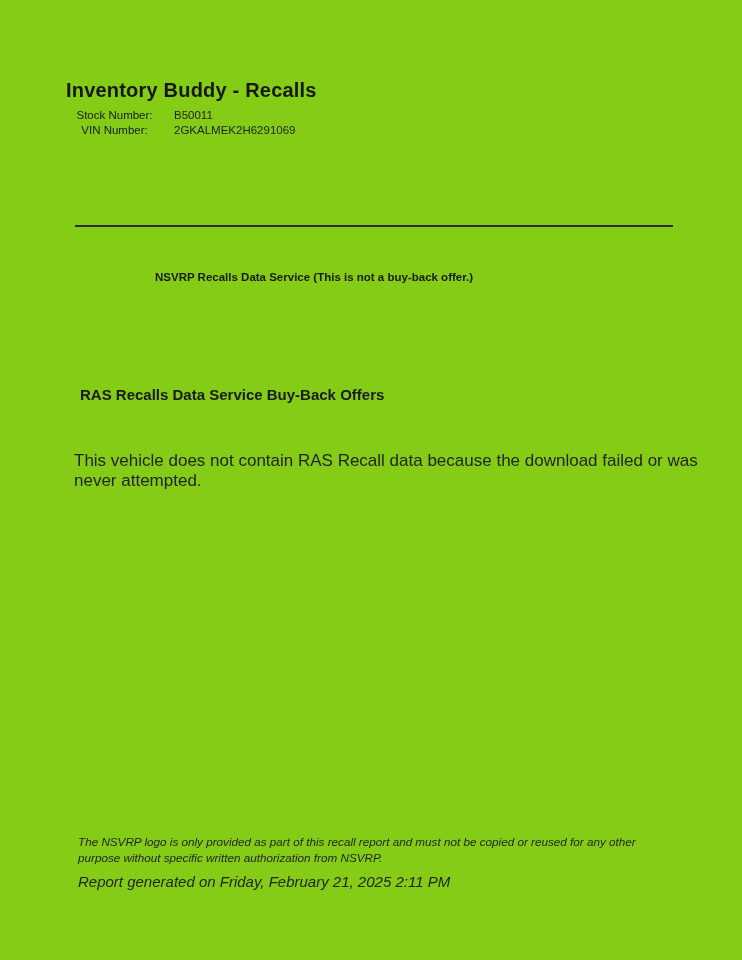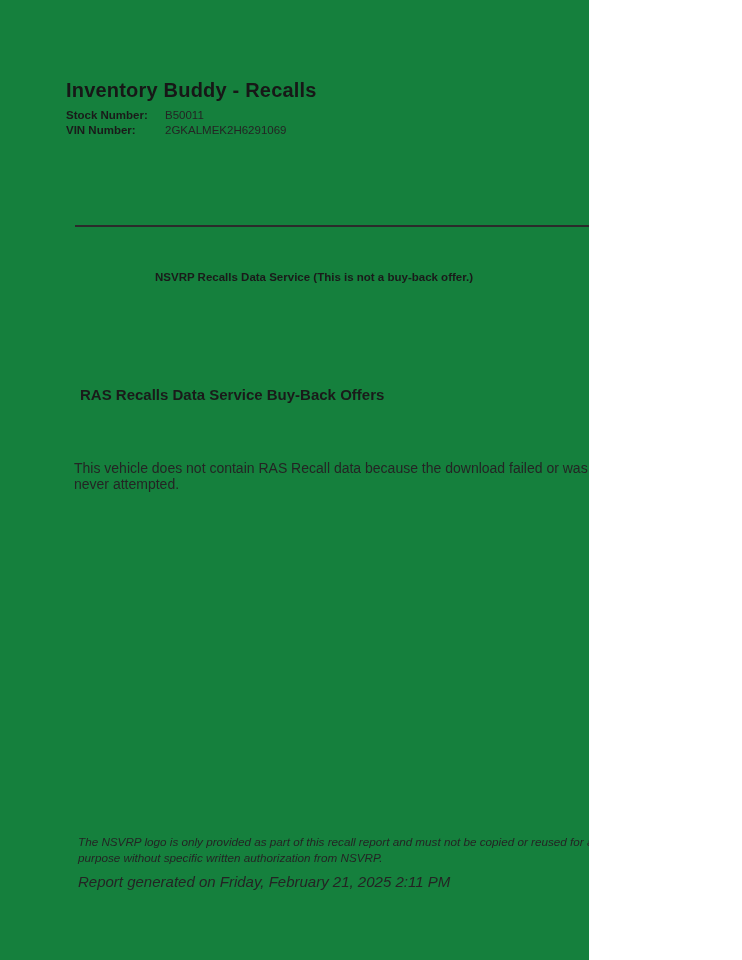--- a/index.html
+++ b/index.html
@@ -3,23 +3,23 @@
 <meta charset="utf-8">
 <style>
   * { margin: 0; padding: 0; box-sizing: border-box; }
   html, body {
     width: 742px;
     background: #ffffff;
     font-family: "Liberation Sans", sans-serif;
   }
   .page {
     position: relative;
-    width: 589px;
+    width: 742px;
     height: 960px;
-    background: #15803d;
+    background: #84cc16;
     color: #1e1e1e;
     overflow: hidden;
   }
   .page-title {
     position: absolute;
     left: 66px;
     top: 79px;
     font-size: 20px;
     font-weight: bold;
     letter-spacing: 0.2px;
@@ -32,23 +32,23 @@
     font-size: 11.5px;
   }
   .field-row {
     display: flex;
     align-items: baseline;
     line-height: 14.5px;
   }
   .flabel {
     display: inline-block;
     width: 97px;
-    text-align: left;
-    font-weight: bold;
-    margin-right: 2px;
+    text-align: center;
+    font-weight: normal;
+    margin-right: 11px;
     color: #1a1a1a;
   }
   .fvalue {
     color: #242424;
   }
   .year-span {
     display: inline-block;
     width: 57px;
   }
   .rule {
@@ -81,23 +81,22 @@
     left: 80px;
     top: 386px;
     font-size: 15px;
     font-weight: bold;
     color: #1a1a1a;
   }
   .ras-message {
     position: absolute;
     left: 74px;
     top: 451px;
-    font-size: 14px;
+    font-size: 17px;
     color: #242424;
-    margin-top: 9px;
   }
   .disclaimer {
     position: absolute;
     left: 78px;
     top: 834px;
     width: 592px;
     font-size: 11.7px;
     font-style: italic;
     line-height: 16px;
     color: #242424;

